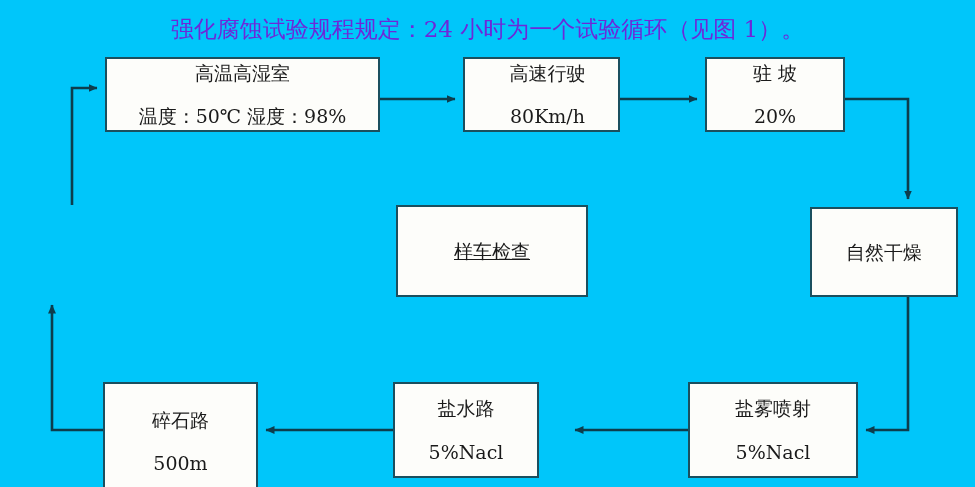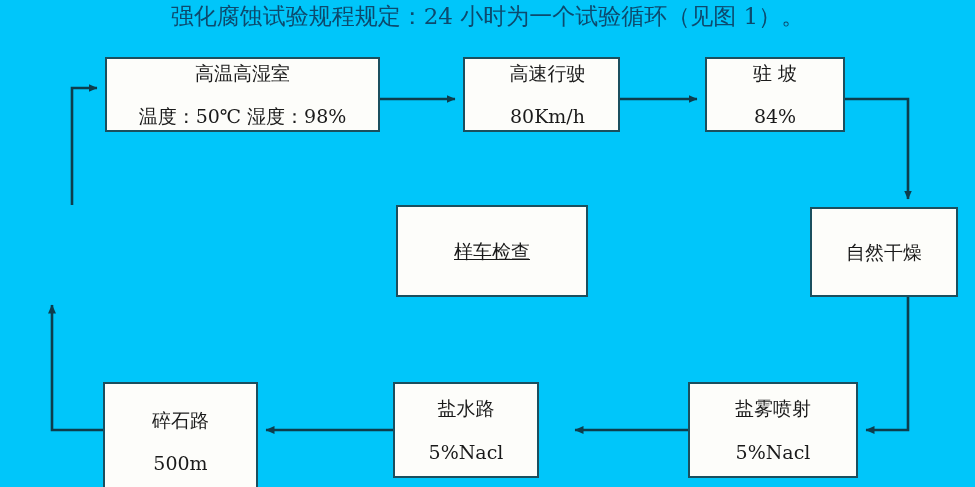--- a/index.html
+++ b/index.html
@@ -23,27 +23,27 @@
     position: absolute;
     left: 0;
     top: 0;
     width: 975px;
     height: 487px;
     pointer-events: none;
   }
   .title {
     position: absolute;
     left: 0;
-    top: 1px;
+    top: 14px;
     width: 975px;
     text-align: center;
     font-family: "DejaVu Serif", "Liberation Serif", serif;
     font-size: 23px;
     line-height: 30px;
-    color: #0c4a6e;
+    color: #6d28d9;
     white-space: nowrap;
     letter-spacing: 0px;
   }
   .node {
     position: absolute;
     box-sizing: border-box;
     background: #fdfdfa;
     border: 2px solid #1b4f5e;
     display: flex;
     flex-direction: column;
@@ -105,21 +105,21 @@
     <span class="l2">温度：50℃ 湿度：98%</span>
   </div>
 
   <div class="node" style="left:463px; top:57px; width:157px; height:75px;padding-left:12px;">
     <span class="l1">高速行驶</span>
     <span class="l2">80Km/h</span>
   </div>
 
   <div class="node" style="left:705px; top:57px; width:140px; height:75px;">
     <span class="l1">驻 坡</span>
-    <span class="l2">84%</span>
+    <span class="l2">20%</span>
   </div>
 
 
   <div class="node single" style="left:396px; top:205px; width:192px; height:92px;text-decoration:underline;">
     <span class="l1">样车检查</span>
   </div>
 
   <div class="node single" style="left:810px; top:207px; width:148px; height:90px;">
     <span class="l1">自然干燥</span>
   </div>

